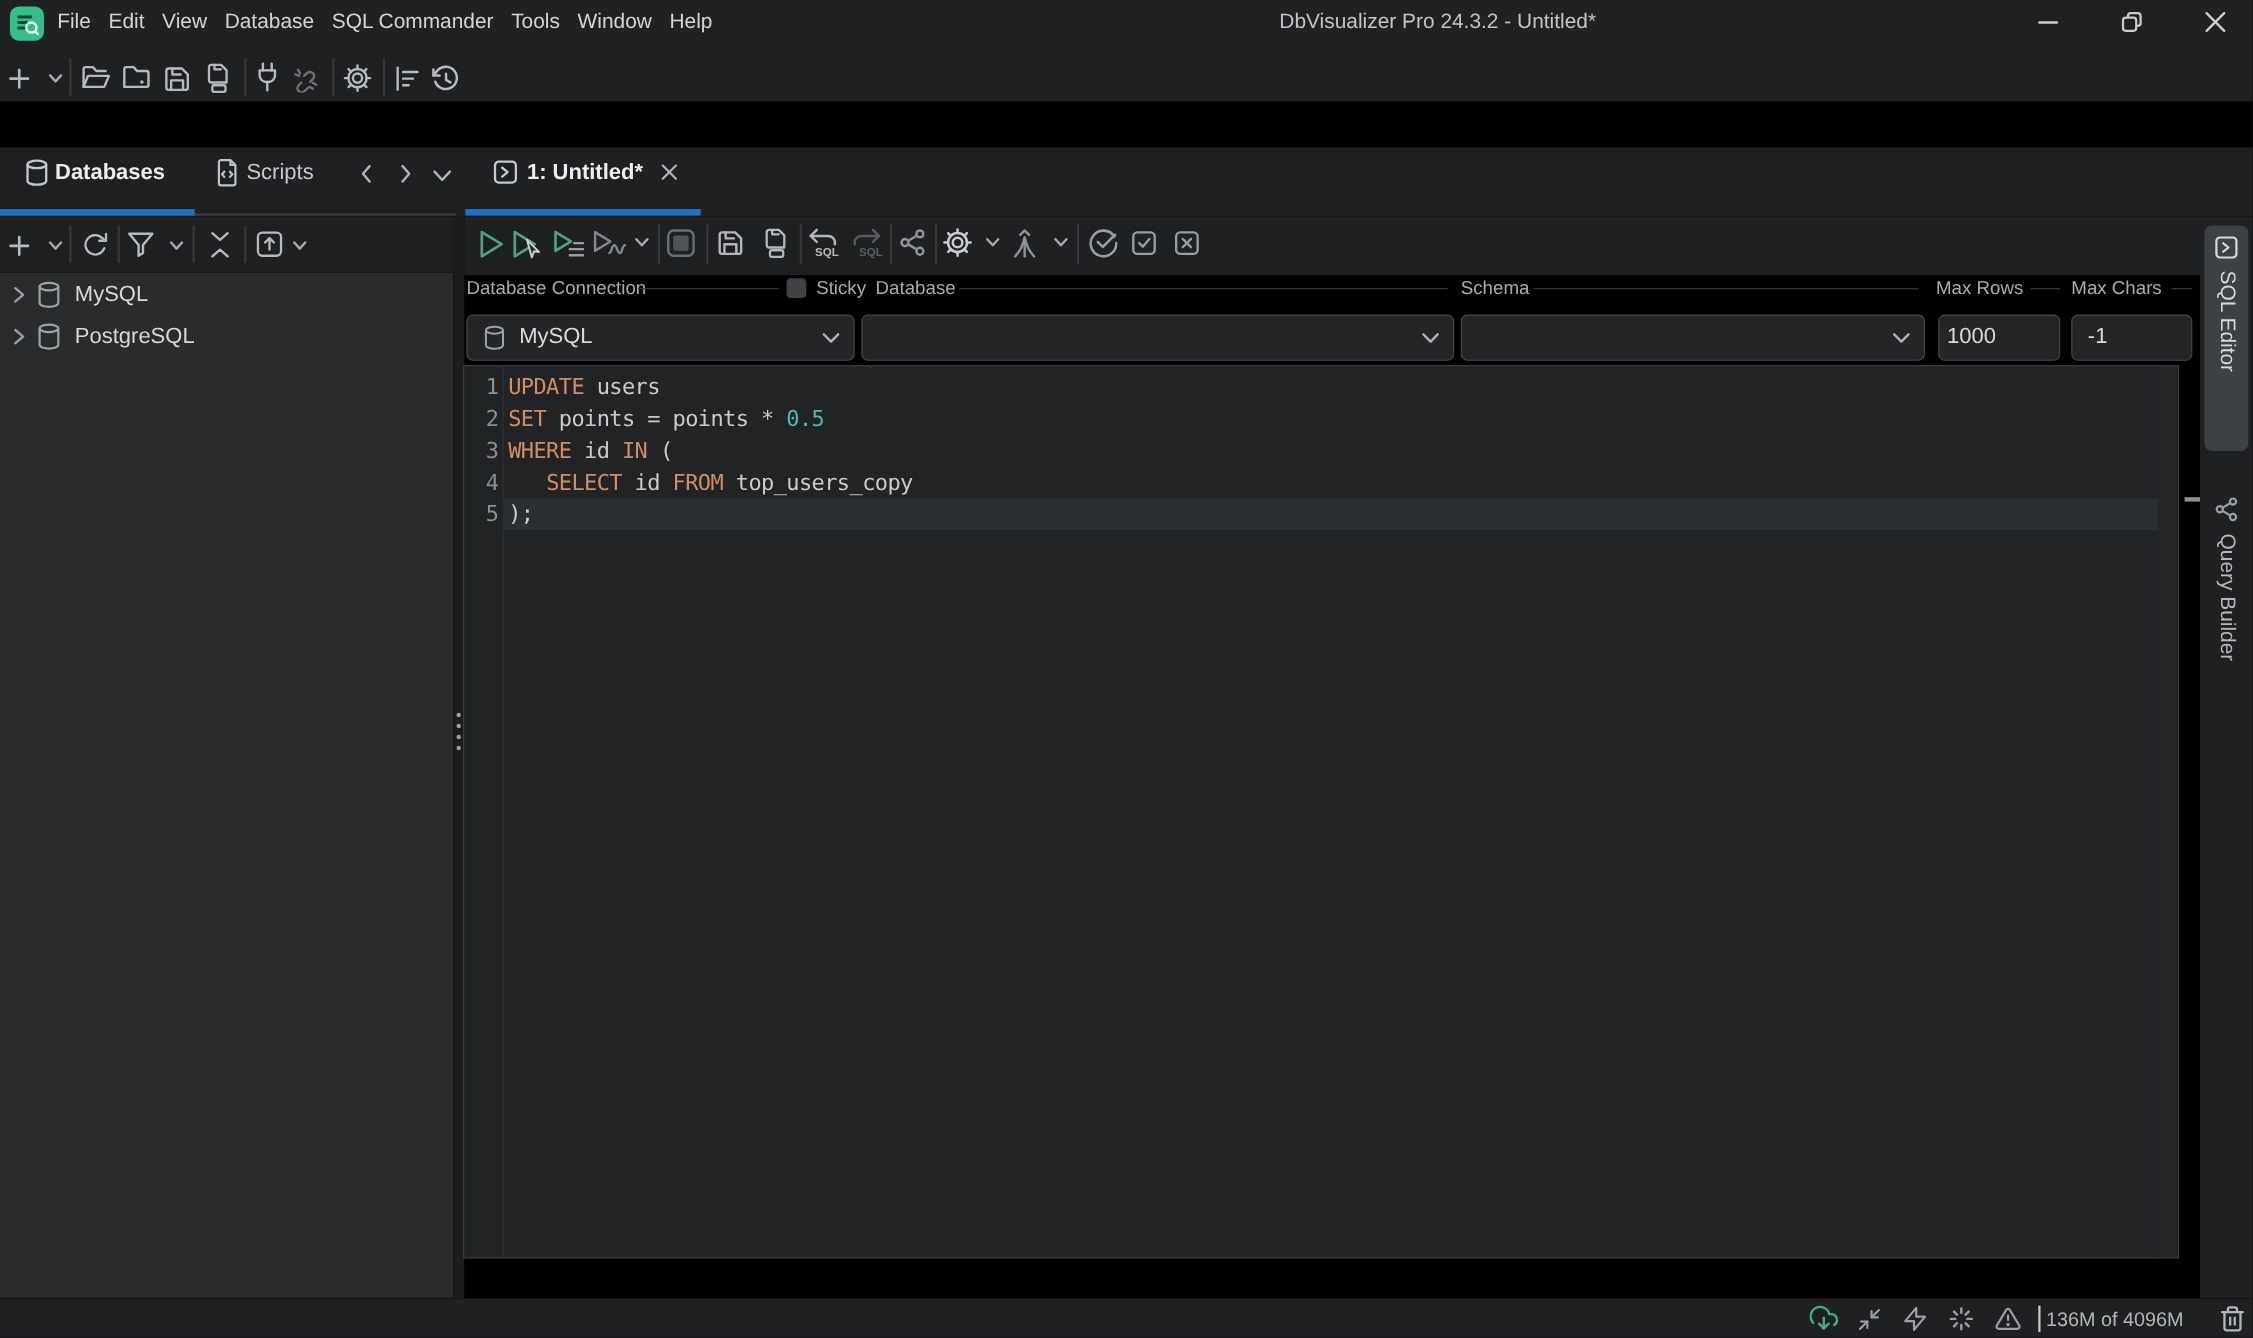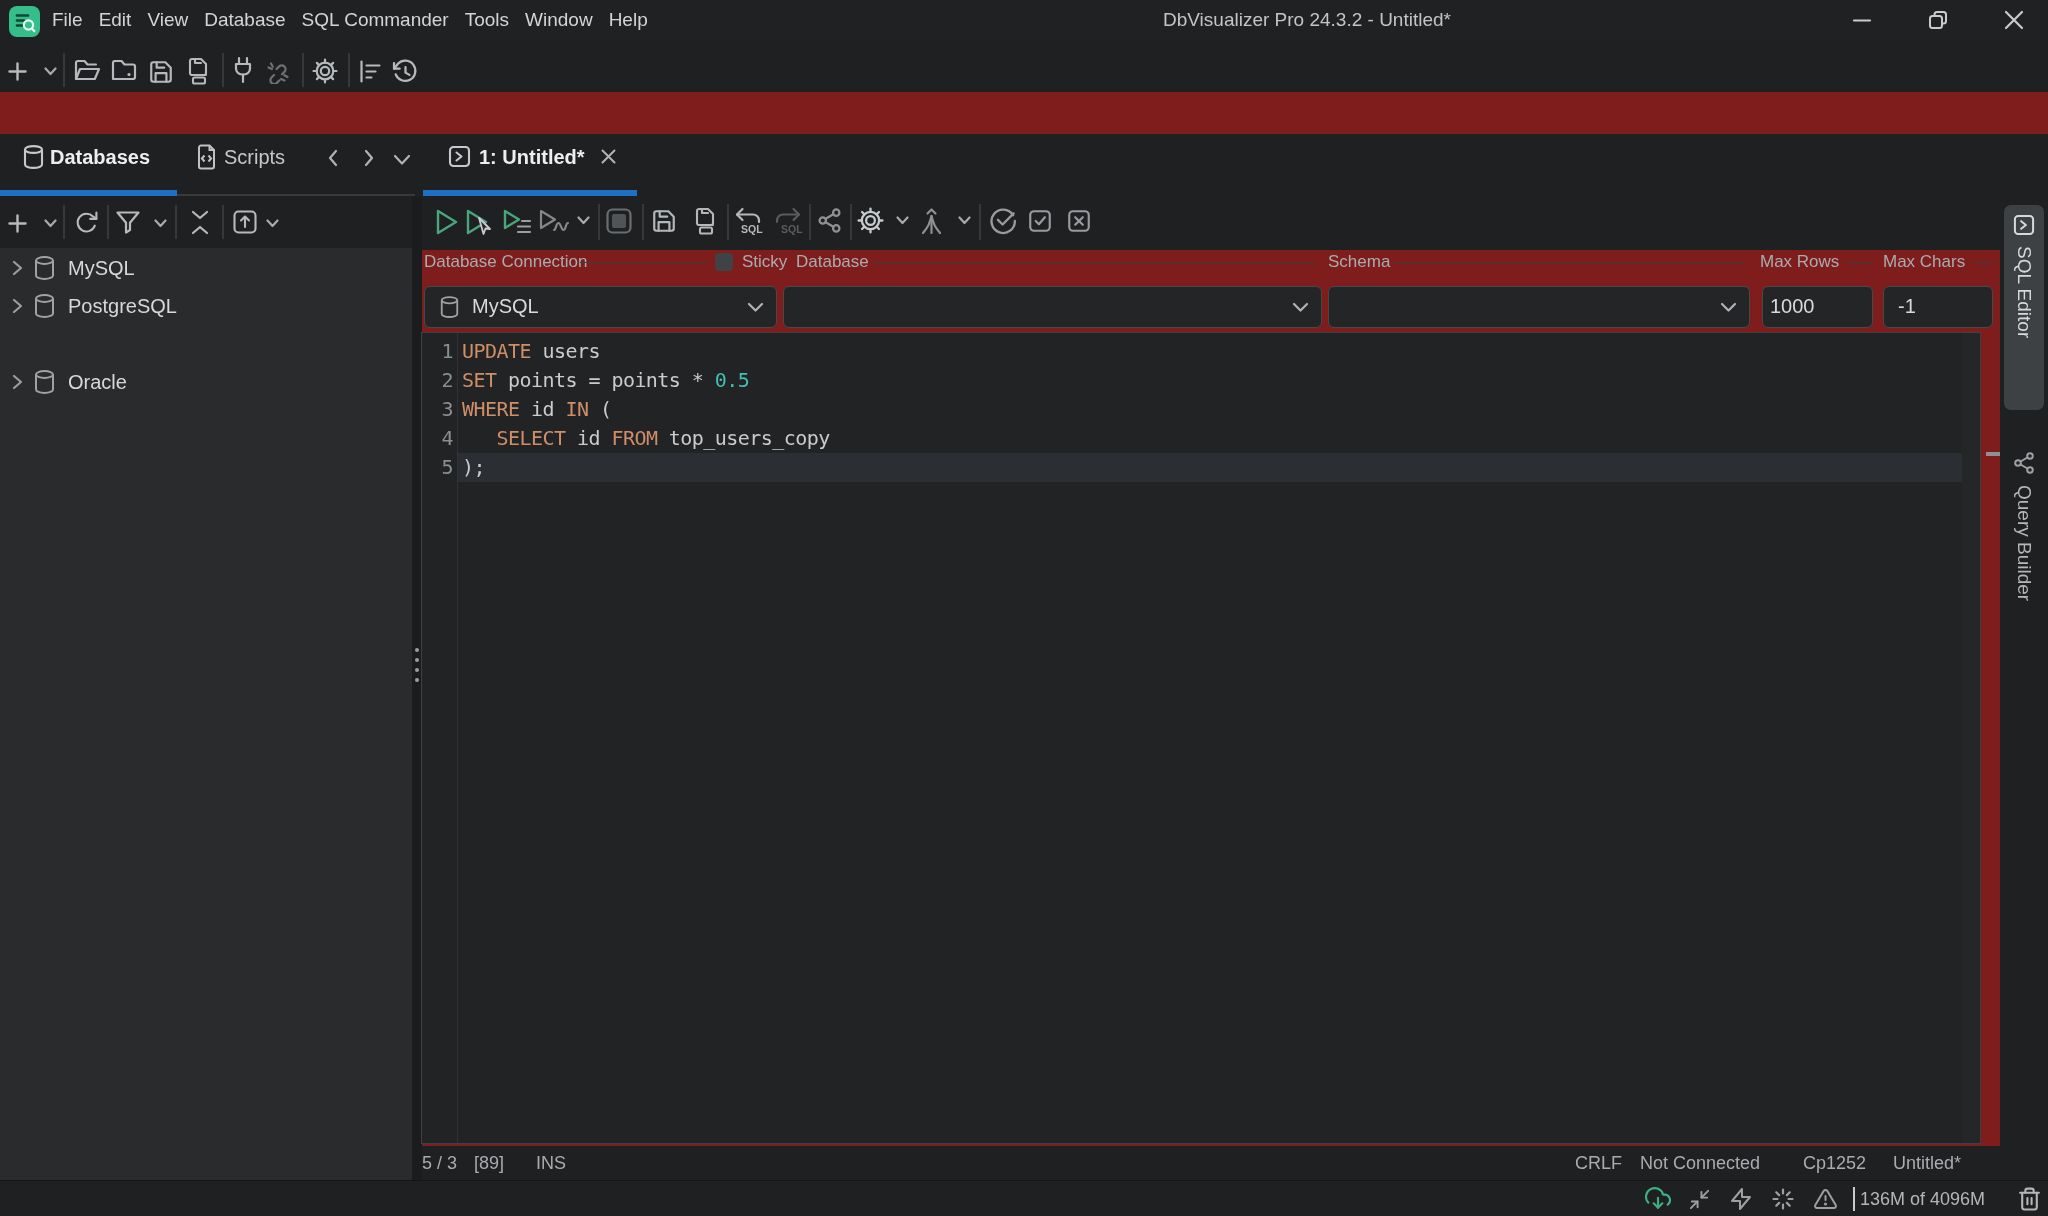--- a/index.html
+++ b/index.html
@@ -1,19 +1,19 @@
 <!DOCTYPE html>
 <html><head>
 <meta charset="utf-8">
 <style>
   * { margin:0; padding:0; box-sizing:border-box; }
   html,body { width:2048px; height:1216px; background:#1f2022; overflow:hidden; }
   body { font-family:"Liberation Sans", sans-serif; }
   .abs { position:absolute; }
-  #app { position:relative; width:2048px; height:1216px; background:#7f1d1d; color:#d4d6d8;text-decoration:underline; }
+  #app { position:relative; width:2048px; height:1216px; background:#000000; color:#d4d6d8;text-decoration:underline; }
 
   
   .titlebar { left:0; top:0; width:2048px; height:40px; background:#202123; }
   .logo { left:9px; top:6px; width:31px; height:31px; border-radius:8px; background:#35bd8a; }
   .menus { left:52px; top:0; height:40px; display:flex; align-items:center; gap:16px; font-size:19px; color:#d2d4d6; }
   .win-title { top:0; height:40px; display:flex; align-items:center; font-size:19px; color:#c2c4c6; left:1163px; }
   .winbtn { top:0; height:40px; width:46px; display:flex; align-items:center; justify-content:center; }
 
   
   .main-toolbar { left:0; top:40px; width:2048px; height:52px; background:#1f2022; }
@@ -309,30 +309,20 @@
     </div>
     <div class="tree-row" style="top:39px">
       <svg style="margin-left:10px" width="14" height="18" viewBox="0 0 14 18" fill="none" stroke="#9b9ea1" stroke-width="2.2" stroke-linecap="round" stroke-linejoin="round">
           <path d="M4 3 L11 9 L4 15"></path>
         </svg>
       <svg style="margin-left:9px" width="23" height="27" viewBox="0 0 23 27" fill="none" stroke="#9fa2a4" stroke-width="2">
         <ellipse cx="11.5" cy="5.5" rx="8.5" ry="3.4"></ellipse>
           <path d="M3 5.5 V20.5 c0 1.9 3.8 3.4 8.5 3.4 s8.5 -1.5 8.5 -3.4 V5.5"></path>
       </svg>
       <span class="tree-label">PostgreSQL</span>
-    </div>
-    <div class="tree-row" style="top:115px">
-      <svg style="margin-left:10px" width="14" height="18" viewBox="0 0 14 18" fill="none" stroke="#9b9ea1" stroke-width="2.2" stroke-linecap="round" stroke-linejoin="round">
-          <path d="M4 3 L11 9 L4 15"></path>
-        </svg>
-      <svg style="margin-left:9px" width="23" height="27" viewBox="0 0 23 27" fill="none" stroke="#9fa2a4" stroke-width="2">
-        <ellipse cx="11.5" cy="5.5" rx="8.5" ry="3.4"></ellipse>
-          <path d="M3 5.5 V20.5 c0 1.9 3.8 3.4 8.5 3.4 s8.5 -1.5 8.5 -3.4 V5.5"></path>
-      </svg>
-      <span class="tree-label">Oracle</span>
     </div>
   </div>
 
   <div class="abs splitter">
     <div class="grip-dot" style="top:451px"></div>
     <div class="grip-dot" style="top:461px"></div>
     <div class="grip-dot" style="top:471px"></div>
     <div class="grip-dot" style="top:481px"></div>
   </div>
 
@@ -520,29 +510,20 @@
           <span class="ctext"><span>   </span><span class="kw">SELECT</span><span> id </span><span class="kw">FROM</span><span> top_users_copy</span></span>
         </div>
       <div class="code-row">
           <div class="hl"></div>
           <span class="lineno">5</span>
           <span class="ctext"><span>);</span></span>
         </div>
     </div>
   </div>
 
-  <div class="abs ed-status">
-    <span class="abs" style="left:0px;top:7px">5 / 3</span>
-    <span class="abs" style="left:52px;top:7px">[89]</span>
-    <span class="abs" style="left:114px;top:7px">INS</span>
-    <span class="abs" style="left:1153px;top:7px">CRLF</span>
-    <span class="abs" style="left:1218px;top:7px">Not Connected</span>
-    <span class="abs" style="left:1381px;top:7px">Cp1252</span>
-    <span class="abs" style="left:1471px;top:7px">Untitled*</span>
-  </div>
 
   <div class="abs right-strip">
     <div class="abs" style="left:-14px;top:255px;width:14px;height:4px;background:#8e9194"></div>
     <div class="vtab active" style="top:8px;height:205px">
       <svg width="22" height="22" viewBox="0 0 23 23" fill="none" stroke="#d6d8d9" stroke-width="2.1" stroke-linejoin="round" stroke-linecap="round">
         <rect x="2" y="2" width="19" height="19" rx="3.5"></rect>
         <path d="M8.5 7.5 L13.5 11.5 L8.5 15.5"></path>
       </svg>
       <span class="vtext" style="color:#d6d8d9">SQL Editor</span>
     </div>

